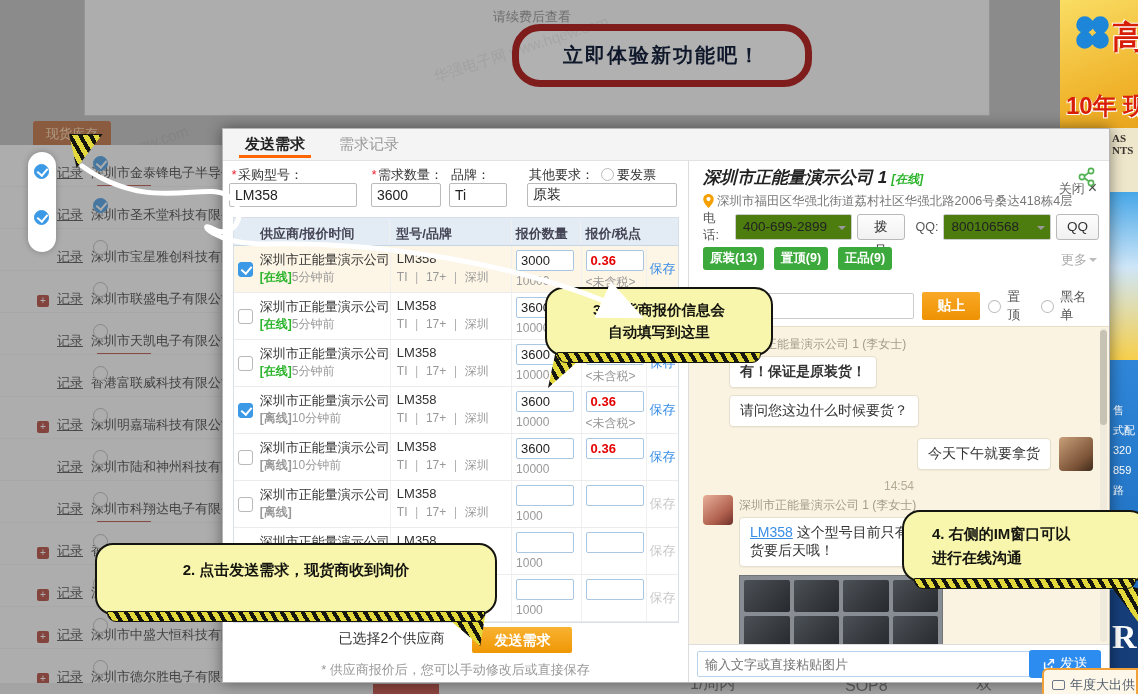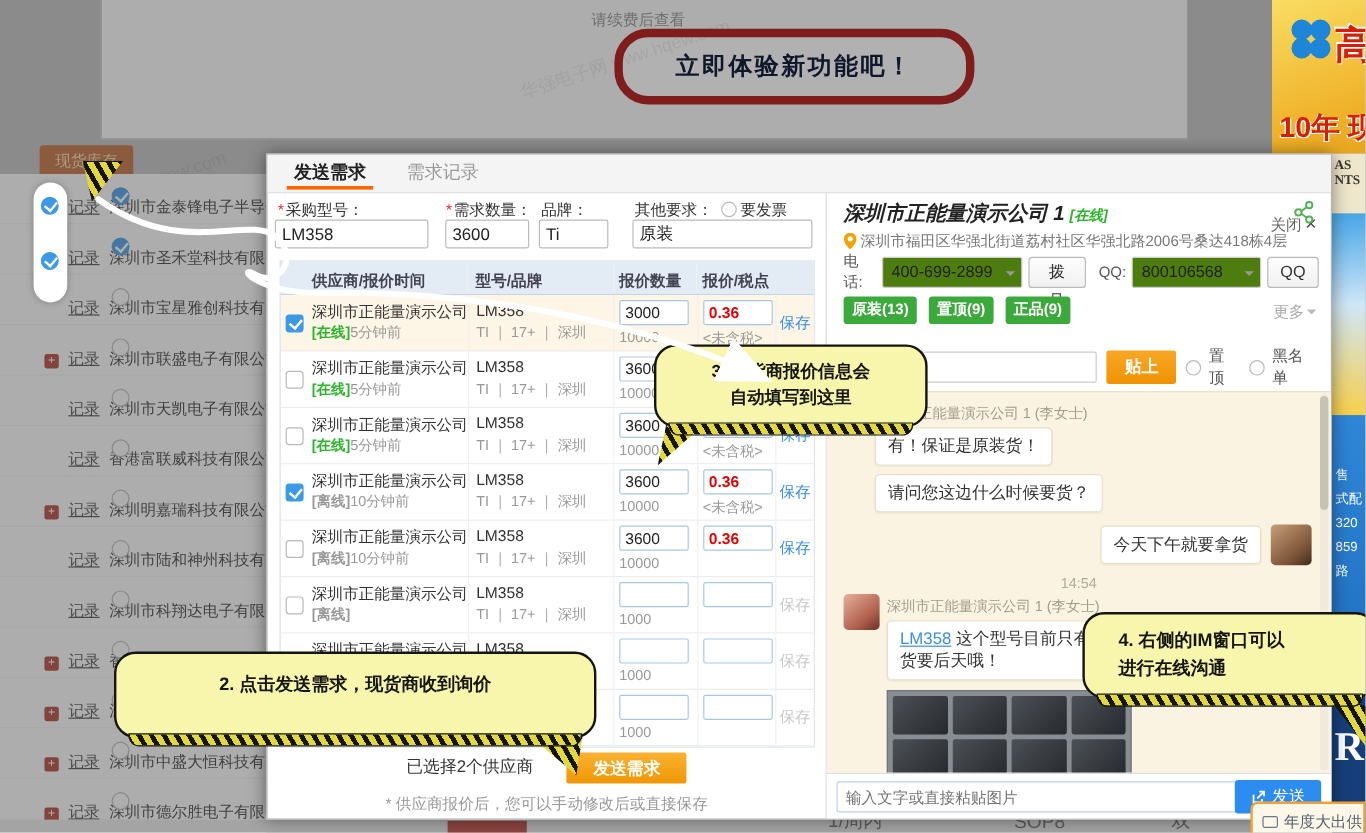--- a/index.html
+++ b/index.html
@@ -33,21 +33,21 @@
   .dim { position:absolute; inset:0; background:rgba(80,80,80,.47); z-index:5; }
 
   
   .ad-top { position:absolute; left:1060px; top:0; width:78px; height:128px; background:linear-gradient(160deg,#f9dd63,#f0b32b 70%,#e8a51e); z-index:8; overflow:hidden; }
   .logo { position:absolute; left:10px; top:10px; width:44px; height:44px; }
   .petal { position:absolute; left:14px; top:14px; width:17px; height:17px; background:#1d86d8; border-radius:50% 50% 50% 0; }
   .p1{transform:rotate(45deg) translate(11px);} .p2{transform:rotate(135deg) translate(11px);} .p3{transform:rotate(225deg) translate(11px);} .p4{transform:rotate(315deg) translate(11px);}
   .ad-t1 { position:absolute; right:-6px; top:16px; font-size:32px; font-weight:bold; color:#d81e06; text-shadow:1px 1px 0 #fff,-1px -1px 0 #fff; }
   .ad-t2 { position:absolute; left:6px; bottom:6px; font-size:24px; font-weight:bold; color:#d81e06; text-shadow:1px 1px 0 #fff,-1px 1px 0 #fff; white-space:nowrap; }
   .ad-strip { position:absolute; left:1110px; top:128px; width:28px; bottom:0; z-index:8; }
-  .ad-b1 { height:50px; background:#efe7cc; color:#3a3530; font-family:"Liberation Serif",serif; font-weight:bold; font-size:11px; padding:4px 2px; }
+  .ad-b1 { height:64px; background:#efe7cc; color:#3a3530; font-family:"Liberation Serif",serif; font-weight:bold; font-size:11px; padding:4px 2px; }
   .ad-b2 { height:168px; background:linear-gradient(180deg,#47a7e8,#cfe6f7 45%,#f7cf4a); }
   .ad-b3 { height:230px; background:linear-gradient(180deg,#2f86d8,#1f6fc0); color:#fff; font-size:11px; padding:40px 3px 0; line-height:20px; }
   .ad-b4 { height:122px; background:#163f7a; color:#fff; font-size:34px; font-weight:bold; padding:28px 2px 0; font-family:"Liberation Serif",serif; }
 
   
   .spot { position:absolute; left:28px; top:152px; width:28px; height:100px; background:#fff; border-radius:14px; z-index:9; box-shadow:0 0 6px rgba(0,0,0,.25); }
   .spot .cb { position:absolute; left:6px; }
   .cta { position:absolute; left:512px; top:24px; padding:11px 44px; border:7px solid #7f1d1d; border-radius:28px; color:#0f172a; font-size:20px; font-weight:bold; letter-spacing:2px; background:rgba(255,255,255,.05); z-index:12; cursor:pointer; }
 
   
@@ -602,21 +602,21 @@
             <span>置顶</span>
           </span>
         <span class="chk-lbl">
             <span class="radio"></span>
             <span>黑名单</span>
           </span>
       </div>
 
       <div class="chat">
         <div class="c-label">深圳市正能量演示公司 1 (李女士)</div>
-        <div style="margin-left:26px;"><span class="bub">有！保证是原装货！</span></div>
+        <div style="margin-left:26px;font-weight:bold;"><span class="bub">有！保证是原装货！</span></div>
         <div style="margin-left:26px; margin-top:7px;"><span class="bub">请问您这边什么时候要货？</span></div>
         <div class="row-me">
           <span class="bub">今天下午就要拿货</span>
           <span class="avatar av-me"></span>
         </div>
         <div class="c-time">14:54</div>
         <div class="grp">
           <span class="avatar av-her"></span>
           <div class="col">
             <div class="c-label" style="margin-left:0;">深圳市正能量演示公司 1 (李女士)</div>

